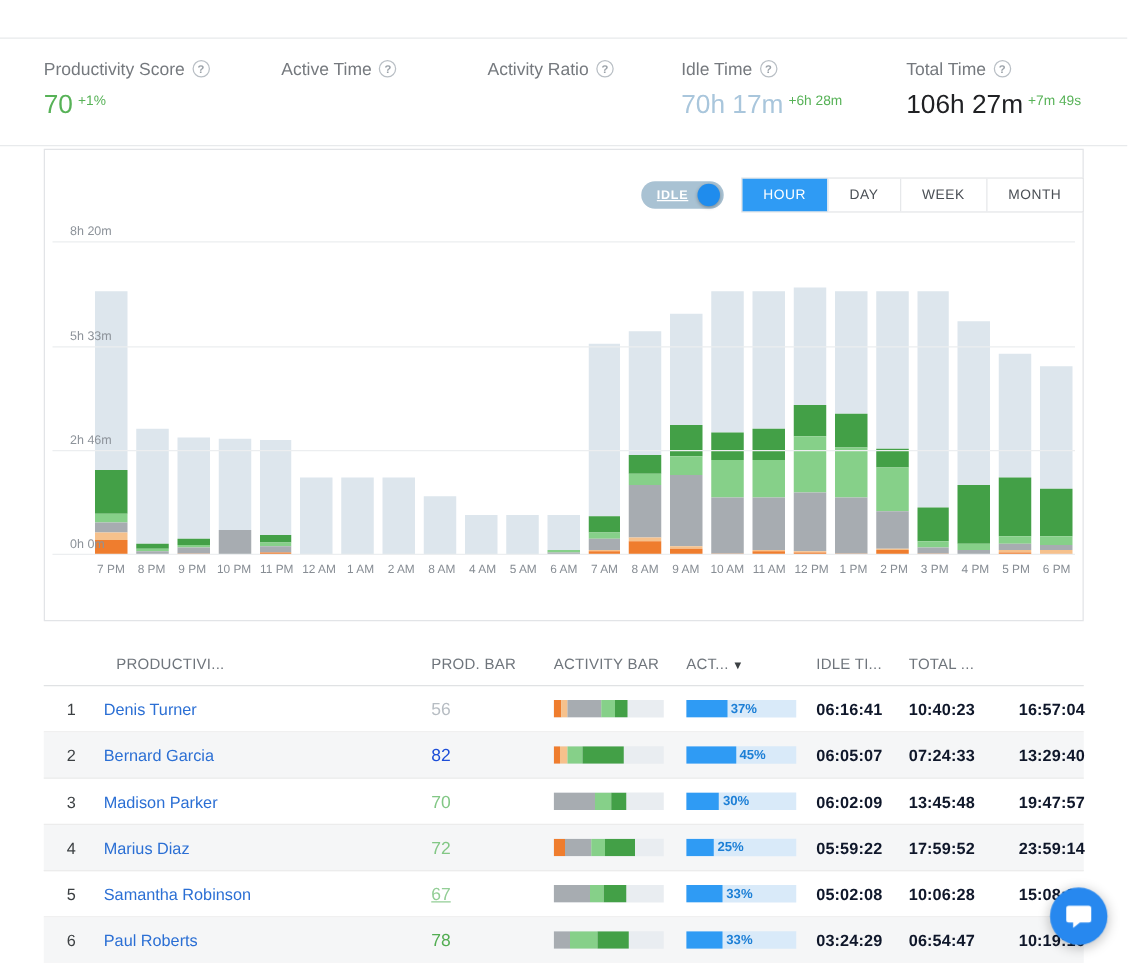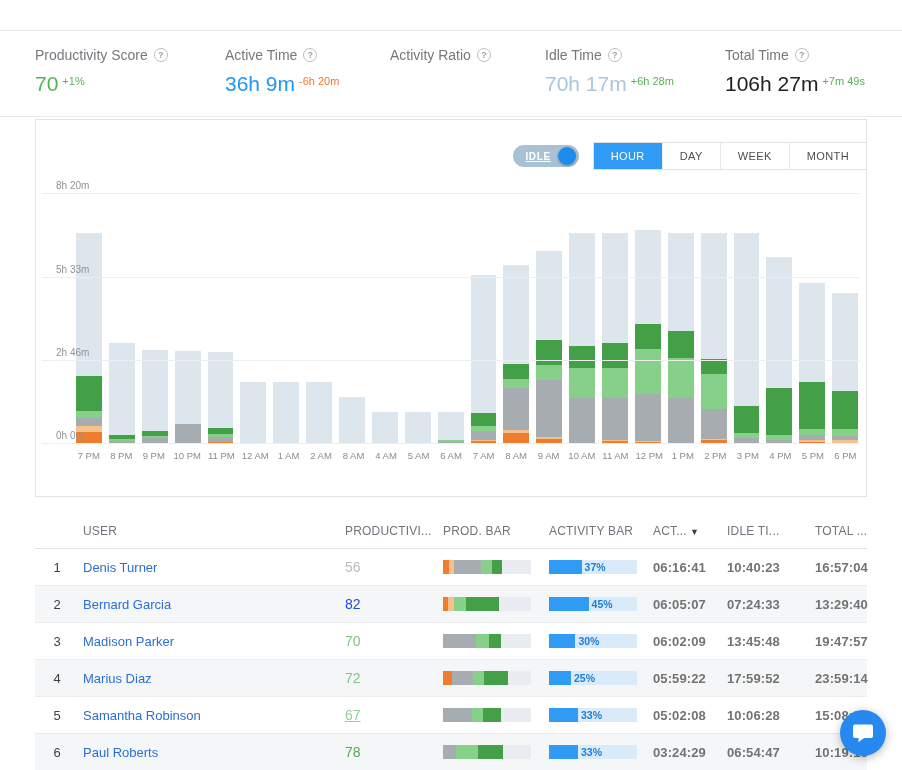--- a/index.html
+++ b/index.html
@@ -52,21 +52,21 @@
   .thead { height:36px; border-bottom:1px solid #e0e2e4; }
   .th { font-size:12px; color:#6f757c; letter-spacing:.2px; padding-left:14px; white-space:nowrap; }
   .th.user-h { padding-left:4px; }
   .sort-icon { font-size:9px; color:#3c4043; margin-left:3px; }
   .trow { height:37px; border-bottom:1px solid #ececec; }
   .trow:nth-child(odd) { background:#f5f6f7; }
   .cell { padding-left:14px; font-size:13px; }
   .cell.rank { padding-left:0; text-align:center; color:#3c4043; }
   .cell.user { padding-left:4px; color:#2b6fd4; cursor:pointer; }
   .cell.score { font-size:14px; }
-  .cell.time { font-weight:bold; color:#737373; letter-spacing:.1px; }
+  .cell.time { font-weight:bold; color:#0f172a; letter-spacing:.1px; }
   .prod-bar { width:88px; height:14px; background:#e9edf1; display:flex; overflow:hidden; }
   .activity-bar { position:relative; width:88px; height:14px; background:#d9eaf9; overflow:hidden; }
   .activity-bar .fill { position:absolute; left:0; top:0; bottom:0; background:#2f9bf4; }
   .activity-bar .pct { position:absolute; top:1px; font-size:10.5px; font-weight:bold; color:#1c7fd6; }
 
   
   .chat-launcher { position:fixed; right:16px; bottom:14px; width:46px; height:46px;
     border-radius:50%; background:#2788ef; display:flex; align-items:center; justify-content:center;
     box-shadow:0 2px 10px rgba(0,0,0,.28); cursor:pointer; }
 </style>
@@ -79,21 +79,20 @@
       <span class="stat-label">Productivity Score</span>
       <span class="help-icon">?</span>
     </div>
     <div><span class="stat-value" style="color: rgb(87, 178, 87);">70</span><span class="stat-delta" style="color: rgb(87, 178, 87);">+1%</span></div>
   </div>
   <div class="stat">
     <div class="stat-label-row">
       <span class="stat-label">Active Time</span>
       <span class="help-icon">?</span>
     </div>
-    <div><span class="stat-value" style="color: rgb(33, 150, 243);">36h 9m</span><span class="stat-delta" style="color: rgb(244, 119, 46);">-6h 20m</span></div>
   </div>
   <div class="stat">
     <div class="stat-label-row">
       <span class="stat-label">Activity Ratio</span>
       <span class="help-icon">?</span>
     </div>
   </div>
   <div class="stat">
     <div class="stat-label-row">
       <span class="stat-label">Idle Time</span>
@@ -305,21 +304,20 @@
       <div class="x-label">3 PM</div>
       <div class="x-label">4 PM</div>
       <div class="x-label">5 PM</div>
       <div class="x-label">6 PM</div>
     </div>
 </div>
 
 <div class="table">
   <div class="thead">
     <div class="th"></div>
-    <div class="th user-h">USER</div>
     <div class="th">PRODUCTIVI...</div>
     <div class="th">PROD. BAR</div>
     <div class="th">ACTIVITY BAR</div>
     <div class="th"><span>ACT...</span><span class="sort-icon">▼</span></div>
     <div class="th">IDLE TI...</div>
     <div class="th">TOTAL ...</div>
   </div>
 
   <div class="trow">
     <div class="cell rank">1</div>

